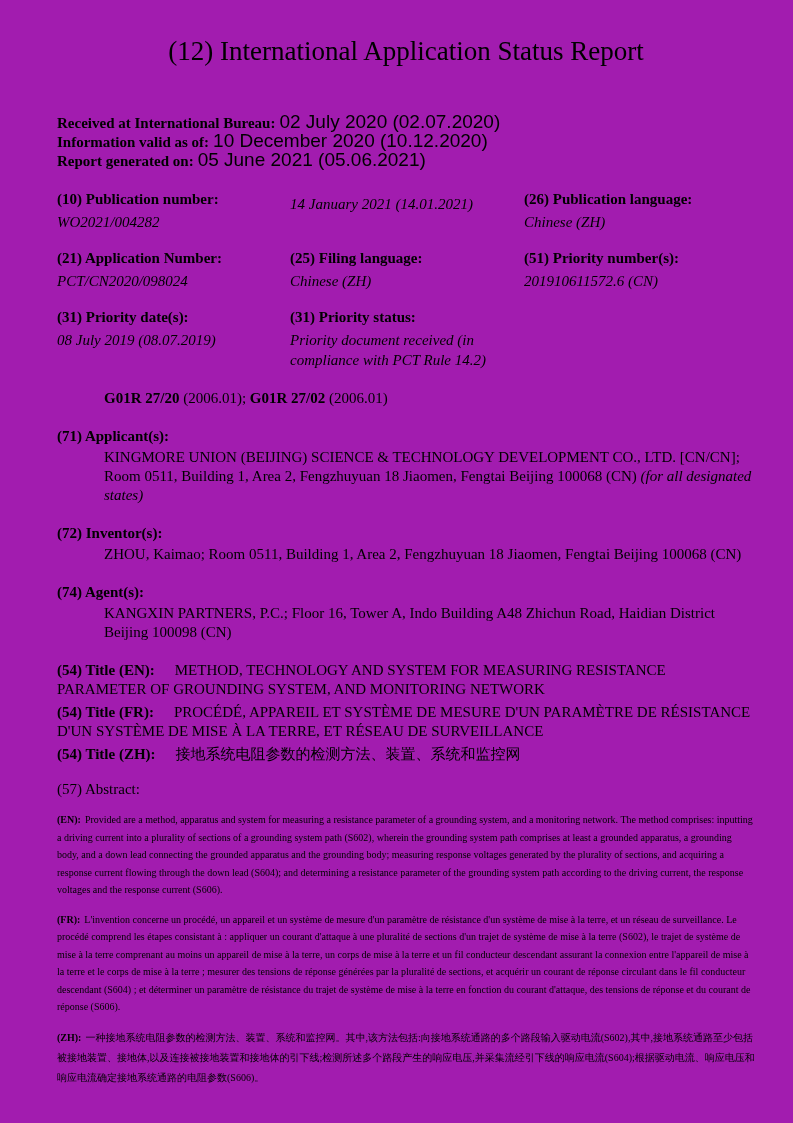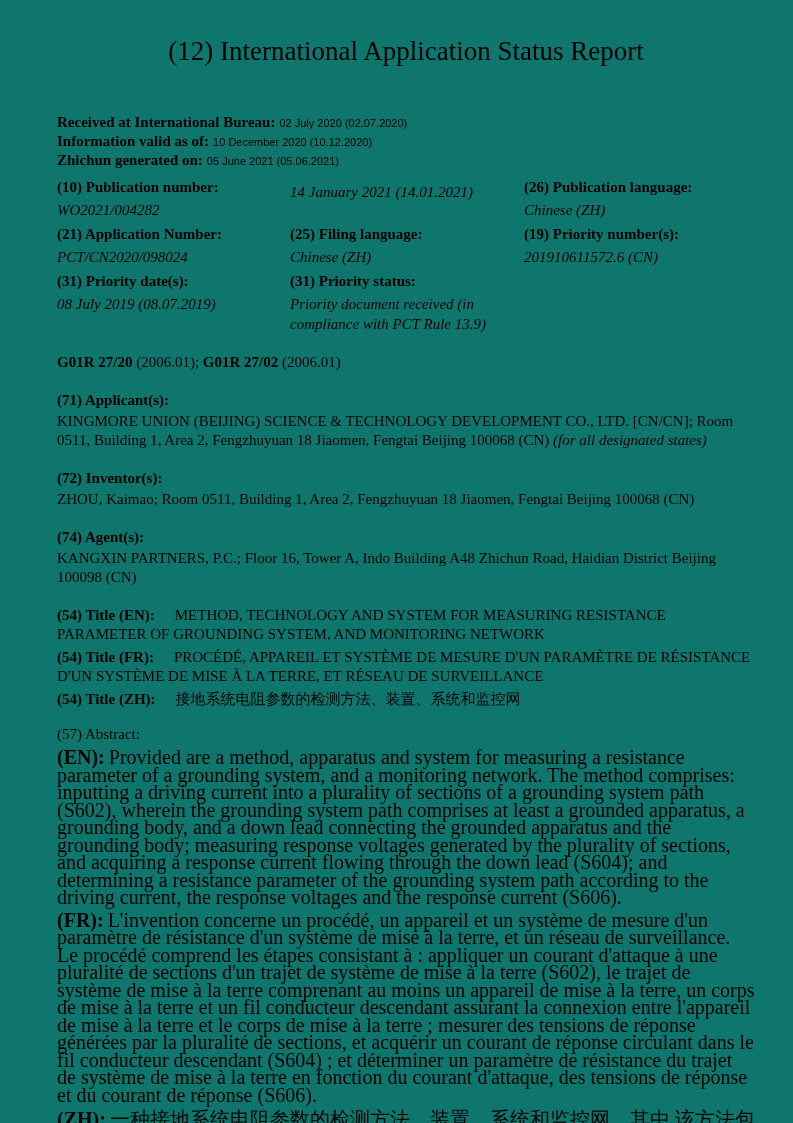--- a/index.html
+++ b/index.html
@@ -2,75 +2,75 @@
 <html><head>
 <meta charset="utf-8">
 <style>
   html, body { margin: 0; padding: 0; background: #ffffff; }
   .page {
     position: relative;
     width: 793px;
     height: 1123px;
     box-sizing: border-box;
     padding: 36px 38px 0 57px;
-    background: #0f766e;
+    background: #a21caf;
     color: #000000;
     font-family: "Liberation Serif", serif;
     overflow: hidden;
   }
   .title {
     margin: 0;
     font-size: 27px;
     font-weight: normal;
     text-align: center;
     white-space: nowrap;
   }
   .meta { margin-top: 46px; font-size: 15px; line-height: 18px; }
   .meta p { margin: 0; }
   .meta .lbl { font-weight: bold; margin-right: 4px; }
-  .meta .val { font-family: "Liberation Sans", sans-serif; font-size: 11px; }
+  .meta .val { font-family: "Liberation Sans", sans-serif; font-size: 19px; }
 
   .bib {
-    margin-top: 8px;
+    margin-top: 20px;
     display: grid;
     grid-template-columns: 233px 234px 213px;
-    row-gap: 5px;
+    row-gap: 17px;
     font-size: 15px;
   }
   .cell { padding-right: 14px; }
   .cell .lbl { font-weight: bold; line-height: 18px; }
   .cell .val { margin-top: 4px; line-height: 20px; font-style: italic; }
 
   .sec { margin-top: 19px; font-size: 15px; line-height: 19px; }
   .sec .hd { font-weight: bold; }
-  .sec .body { margin-top: 2px; }
+  .sec .body { margin-top: 2px; margin-left: 47px; }
   .italic { font-style: italic; }
   .b { font-weight: bold; }
 
   .titles { margin-top: 19px; }
   .titles p { margin: 0 0 4px 0; font-size: 15px; line-height: 19px; }
   .hd-inline { font-weight: bold; margin-right: 20px; }
 
   .abstract { margin-top: 16px; }
   .abstract .hd { font-weight: normal; font-size: 15px; line-height: 19px; }
-  .abstract p { margin: 5px 0 0 0; font-size: 20px; line-height: 17.5px; }
+  .abstract p { margin: 12px 0 0 0; font-size: 10px; line-height: 17.5px; }
   .abstract p.zh { line-height: 20px; }
   .lang { font-weight: bold; margin-right: 4px; }
 </style>
 </head>
 <body>
 
 <div class="page">
 
   <h1 class="title">(12) International Application Status Report</h1>
 
   <div class="meta">
     <p><span class="lbl">Received at International Bureau:</span><span class="val">02 July 2020 (02.07.2020)</span></p>
     <p><span class="lbl">Information valid as of:</span><span class="val">10 December 2020 (10.12.2020)</span></p>
-    <p><span class="lbl">Zhichun generated on:</span><span class="val">05 June 2021 (05.06.2021)</span></p>
+    <p><span class="lbl">Report generated on:</span><span class="val">05 June 2021 (05.06.2021)</span></p>
   </div>
 
   <div class="bib">
     <div class="cell">
       <div class="lbl">(10) Publication number:</div>
       <div class="val">WO2021/004282</div>
     </div>
     <div class="cell">
       <div class="val">14 January 2021 (14.01.2021)</div>
     </div>
@@ -80,30 +80,30 @@
     </div>
     <div class="cell">
       <div class="lbl">(21) Application Number:</div>
       <div class="val">PCT/CN2020/098024</div>
     </div>
     <div class="cell">
       <div class="lbl">(25) Filing language:</div>
       <div class="val">Chinese (ZH)</div>
     </div>
     <div class="cell">
-      <div class="lbl">(19) Priority number(s):</div>
+      <div class="lbl">(51) Priority number(s):</div>
       <div class="val">201910611572.6 (CN)</div>
     </div>
     <div class="cell">
       <div class="lbl">(31) Priority date(s):</div>
       <div class="val">08 July 2019 (08.07.2019)</div>
     </div>
     <div class="cell">
       <div class="lbl">(31) Priority status:</div>
-      <div class="val">Priority document received (in compliance with PCT Rule 13.9)</div>
+      <div class="val">Priority document received (in compliance with PCT Rule 14.2)</div>
     </div>
   </div>
 
   <div class="sec">
     <div class="body"><span class="b">G01R 27/20</span><span> (2006.01); </span><span class="b">G01R 27/02</span><span> (2006.01)</span></div>
   </div>
 
   <div class="sec">
     <div class="hd">(71) Applicant(s):</div>
     <div class="body"><span>KINGMORE UNION (BEIJING) SCIENCE &amp; TECHNOLOGY DEVELOPMENT CO., LTD. [CN/CN]; Room 0511, Building 1, Area 2, Fengzhuyuan 18 Jiaomen, Fengtai Beijing 100068 (CN) </span><span class="italic">(for all designated states)</span></div>

